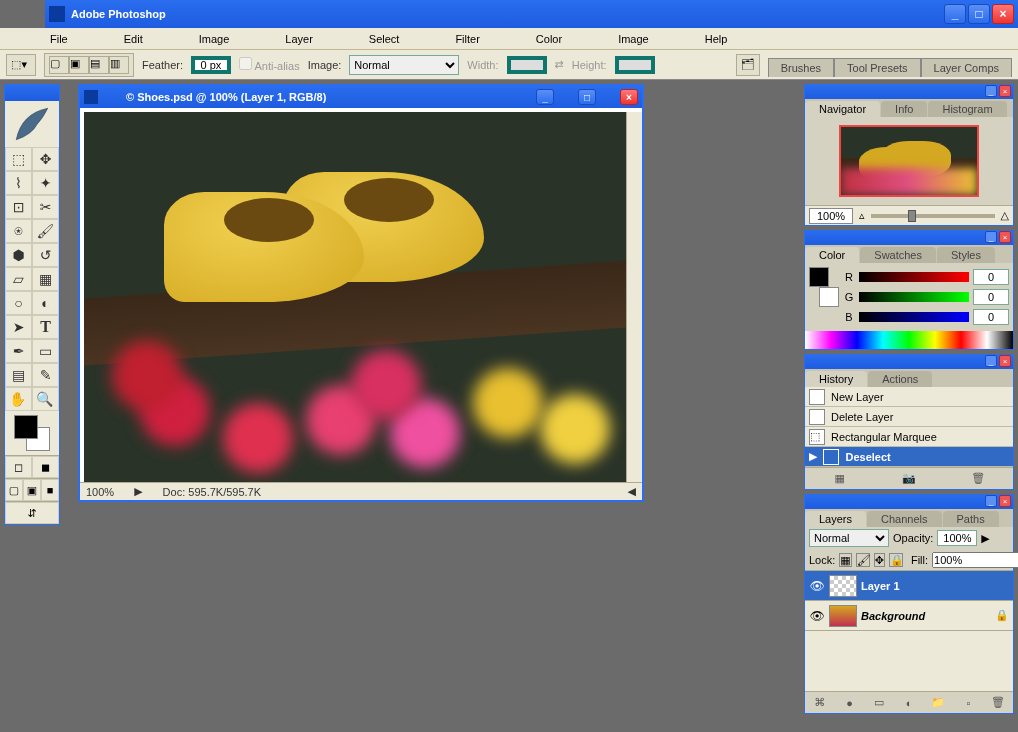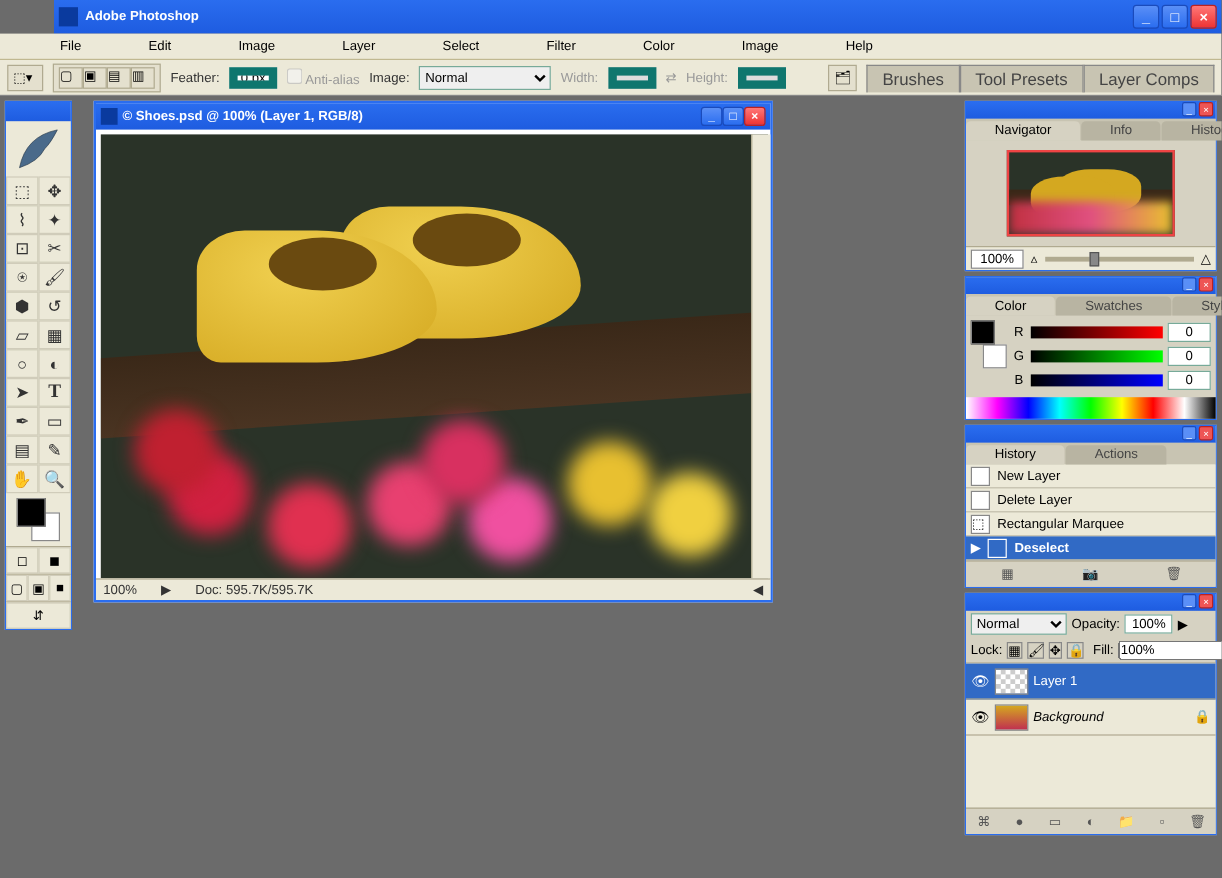--- a/index.html
+++ b/index.html
@@ -8,57 +8,57 @@
 .titlebar .app-icon { width: 16px; height: 16px; background: #0a3a9e; margin-right: 6px; }
 .titlebar .title { flex: 1; }
 .winbtns { display: flex; gap: 2px; }
 .winbtn { width: 22px; height: 20px; background: linear-gradient(#5a8ff7,#2a6def); border: 1px solid #1a4bbc; border-radius: 3px; display:flex;align-items:center;justify-content:center;color:#fff;font-weight:bold;font-size:12px;}
 .winbtn.close { background: linear-gradient(#f77,#e33); border-color:#b22;}
 .menubar { height: 22px; background: #ece9d8; display: flex; align-items: center; padding: 0 4px; gap: 4px; border-bottom: 1px solid #c0b890; }
 .menubar span { padding: 2px 6px; margin-left: 40px; }
 .optionbar { height: 30px; background: #ece9d8; display:flex; align-items:center; padding: 2px 6px; gap:8px; border-bottom: 1px solid #888;}
 .optionbar .well { background:#e4e0ce; border:1px solid #b0aa90; padding:2px 4px; display:flex; align-items:center; gap:4px;}
 .optionbar label{color:#333;}
-.optionbar input[type=text]{width:40px; height:18px; border:7px solid #0f766e; text-align:center;}
+.optionbar input[type=text]{width:40px; height:18px; border:4px solid #0f766e; text-align:center;}
 .optionbar select{height:20px; width:110px; border:1px solid #7a9;}
 .optionbar .dis{color:#999;}
 .workspace { position: relative; height: 652px; background: #6b6b6b; }
 .toolbox { position:absolute; left:4px; top:4px; width:56px; background:#ece9d8; border:1px solid #2a6def; }
 .toolbox .tb-title{height:16px;background:linear-gradient(#2a6def,#1e5ce0);}
 .toolbox .feather{height:46px;display:flex;align-items:center;justify-content:center;}
 .toolbox .feather svg{width:42px;height:42px;}
 .toolgrid{display:grid;grid-template-columns:1fr 1fr;}
 .toolgrid div{height:24px;border:1px solid #d0ccba;display:flex;align-items:center;justify-content:center;color:#333;font-size:14px;}
 .swatch-area{padding:4px;display:flex;align-items:center;justify-content:center;}
 .swatch{position:relative;width:36px;height:36px;}
 .swatch .fg{position:absolute;left:0;top:0;width:24px;height:24px;background:#000;border:1px solid #888;}
 .swatch .bg{position:absolute;right:0;bottom:0;width:24px;height:24px;background:#fff;border:1px solid #888;}
 .modebtns{display:flex;border-top:1px solid #b0aa90;}
 .modebtns div{flex:1;height:22px;border:1px solid #d0ccba;display:flex;align-items:center;justify-content:center;}
 .docwin{position:absolute;left:78px;top:4px;width:566px;height:418px;background:#fff;border:2px solid #2a6def;}
-.docwin .dtb{height:22px;background:linear-gradient(#2a6def,#1e5ce0);display:flex;align-items:center;color:#fff;font-weight:bold;padding:0 4px;}
+.docwin .dtb{height:22px;background:linear-gradient(#2a6def,#1e5ce0);display:flex;align-items:center;color:#fff;font-weight:bold;padding:0 4px;gap:24px;}
 .docwin .dtb .di{width:14px;height:14px;background:#0a3a9e;margin-right:4px;}
 .docwin .dtb .title{flex:1;}
 .docwin .dtb .winbtn{width:18px;height:16px;font-size:10px;}
 .canvas{width:556px;height:370px;margin:4px;position:relative;overflow:hidden;background:#2a3328;}
 .canvas .rail{position:absolute;left:0;top:45%;width:100%;height:18%;background:linear-gradient(#3a2818,#4a3422);transform:skewY(-4deg);}
 .canvas .shoe{position:absolute;width:200px;height:110px;}
 .canvas .shoe .body{position:absolute;inset:0;background:radial-gradient(ellipse at 40% 30%,#f0d050,#d4a820);border-radius:20% 50% 50% 10% / 30% 60% 40% 20%;}
 .canvas .shoe .hole{position:absolute;left:30%;top:5%;width:45%;height:40%;background:#6a4a10;border-radius:50%;}
 .canvas .flowers{position:absolute;left:0;bottom:0;width:100%;height:48%;}
 .canvas .flower{position:absolute;width:70px;height:70px;border-radius:50%;filter:blur(8px);}
 .docstatus{position:absolute;left:0;bottom:0;right:0;height:18px;background:#ece9d8;border-top:1px solid #b0aa90;display:flex;align-items:center;padding:0 6px;gap:20px;color:#333;}
 .scrollbar-v{position:absolute;top:26px;right:0;bottom:18px;width:16px;background:#ece9d8;border-left:1px solid #b0aa90;}
 .panelcol{position:absolute;right:4px;top:4px;width:210px;display:flex;flex-direction:column;gap:4px;}
 .panel{background:#d6d2c2;border:1px solid #2a6def;}
 .panel .ptb{height:14px;background:linear-gradient(#2a6def,#1e5ce0);display:flex;justify-content:flex-end;gap:2px;padding:0 2px;}
 .panel .ptb .pb{width:12px;height:12px;background:#5a8ff7;border:1px solid #1a4bbc;border-radius:2px;color:#fff;font-size:8px;display:flex;align-items:center;justify-content:center;}
 .panel .ptb .pb.c{background:#e55;border-color:#b22;}
 .tabs{display:flex;background:#c8c4b2;height:18px;align-items:flex-end;}
-.tab{padding:2px 24px;background:#b8b4a2;border-radius:4px 4px 0 0;margin-right:1px;color:#444;}
+.tab{padding:2px 14px;background:#b8b4a2;border-radius:4px 4px 0 0;margin-right:1px;color:#444;}
 .tab.active{background:#d6d2c2;color:#000;}
 .panelbody{padding:4px;background:#d6d2c2;}
 .nav-thumb{width:140px;height:72px;border:2px solid #e44;margin:4px auto;position:relative;overflow:hidden;background:#2a3328;}
 .nav-thumb .shoe{width:70px;height:36px;}
 .nav-thumb .rail{height:20%;}
 .nav-zoom{display:flex;align-items:center;height:20px;background:#ece9d8;border-top:1px solid #b0aa90;padding:0 4px;gap:6px;}
 .nav-zoom input{width:44px;height:16px;border:1px solid #888;text-align:center;}
 .slider-track{flex:1;height:4px;background:#b0aa90;position:relative;}
 .slider-thumb{position:absolute;left:30%;top:-4px;width:8px;height:12px;background:#888;border:1px solid #555;}
 .color-row{display:flex;align-items:center;height:20px;gap:4px;}
@@ -76,25 +76,25 @@
 .layer-opts{display:flex;align-items:center;gap:4px;padding:2px 4px;height:22px;}
 .layer-opts select{height:18px;width:80px;border:1px solid #7a9;}
 .layer-opts input{width:40px;height:16px;border:1px solid #7a9;text-align:center;}
 .lockrow{display:flex;align-items:center;gap:4px;padding:2px 4px;height:22px;border-bottom:1px solid #b0aa90;}
 .lockrow .li{width:14px;height:14px;border:1px solid #888;}
 .layer-row{display:flex;align-items:center;height:30px;border-bottom:1px solid #b0aa90;padding:0 4px;gap:4px;}
 .layer-row.active{background:#316ac5;color:#fff;}
 .layer-row .vis{width:16px;height:16px;display:flex;align-items:center;justify-content:center;font-size:12px;}
 .layer-row .thumb{width:28px;height:22px;border:1px solid #888;background:repeating-conic-gradient(#ccc 0 25%,#fff 0 50%) 0 0/8px 8px;}
 .layer-row .thumb.bg{background:linear-gradient(#d4a820,#c03050);}
-.layer-row .name{flex:1;font-weight:normal;}
+.layer-row .name{flex:1;font-weight:bold;}
 .layer-btm{display:flex;height:22px;background:#d6d2c2;border-top:1px solid #b0aa90;align-items:center;justify-content:space-around;}
 .layer-btm div{width:18px;height:18px;display:flex;align-items:center;justify-content:center;color:#555;}
 .rtabs{position:absolute;right:4px;top:-28px;height:24px;display:flex;align-items:flex-end;}
-.rtab{padding:3px 12px;background:#c8c4b2;border:1px solid #888;border-bottom:none;font-size:14px;color:#444;}
+.rtab{padding:3px 12px;background:#c8c4b2;border:1px solid #888;border-bottom:none;font-size:11px;color:#444;}
 </style>
 </head>
 <body>
 
 <div class="titlebar">
   <div class="app-icon"></div>
   <div class="title">Adobe Photoshop</div>
   <div class="winbtns">
     <div class="winbtn">_</div>
     <div class="winbtn">□</div>
@@ -342,20 +342,25 @@
         <div>📷</div>
         <div>🗑</div>
       </div>
     </div>
 
     <div class="panel">
       <div class="ptb">
           <div class="pb">_</div>
           <div class="pb c">×</div>
         </div>
+      <div class="tabs">
+        <div class="tab active">Layers</div>
+        <div class="tab">Channels</div>
+        <div class="tab">Paths</div>
+      </div>
       <div class="layer-opts">
         <select><option>Normal</option></select>
         <span>Opacity:</span>
         <input value="100%" style="">
         <span>▶</span>
       </div>
       <div class="lockrow">
         <span>Lock:</span>
         <div class="li">▦</div>
         <div class="li">🖌</div>

